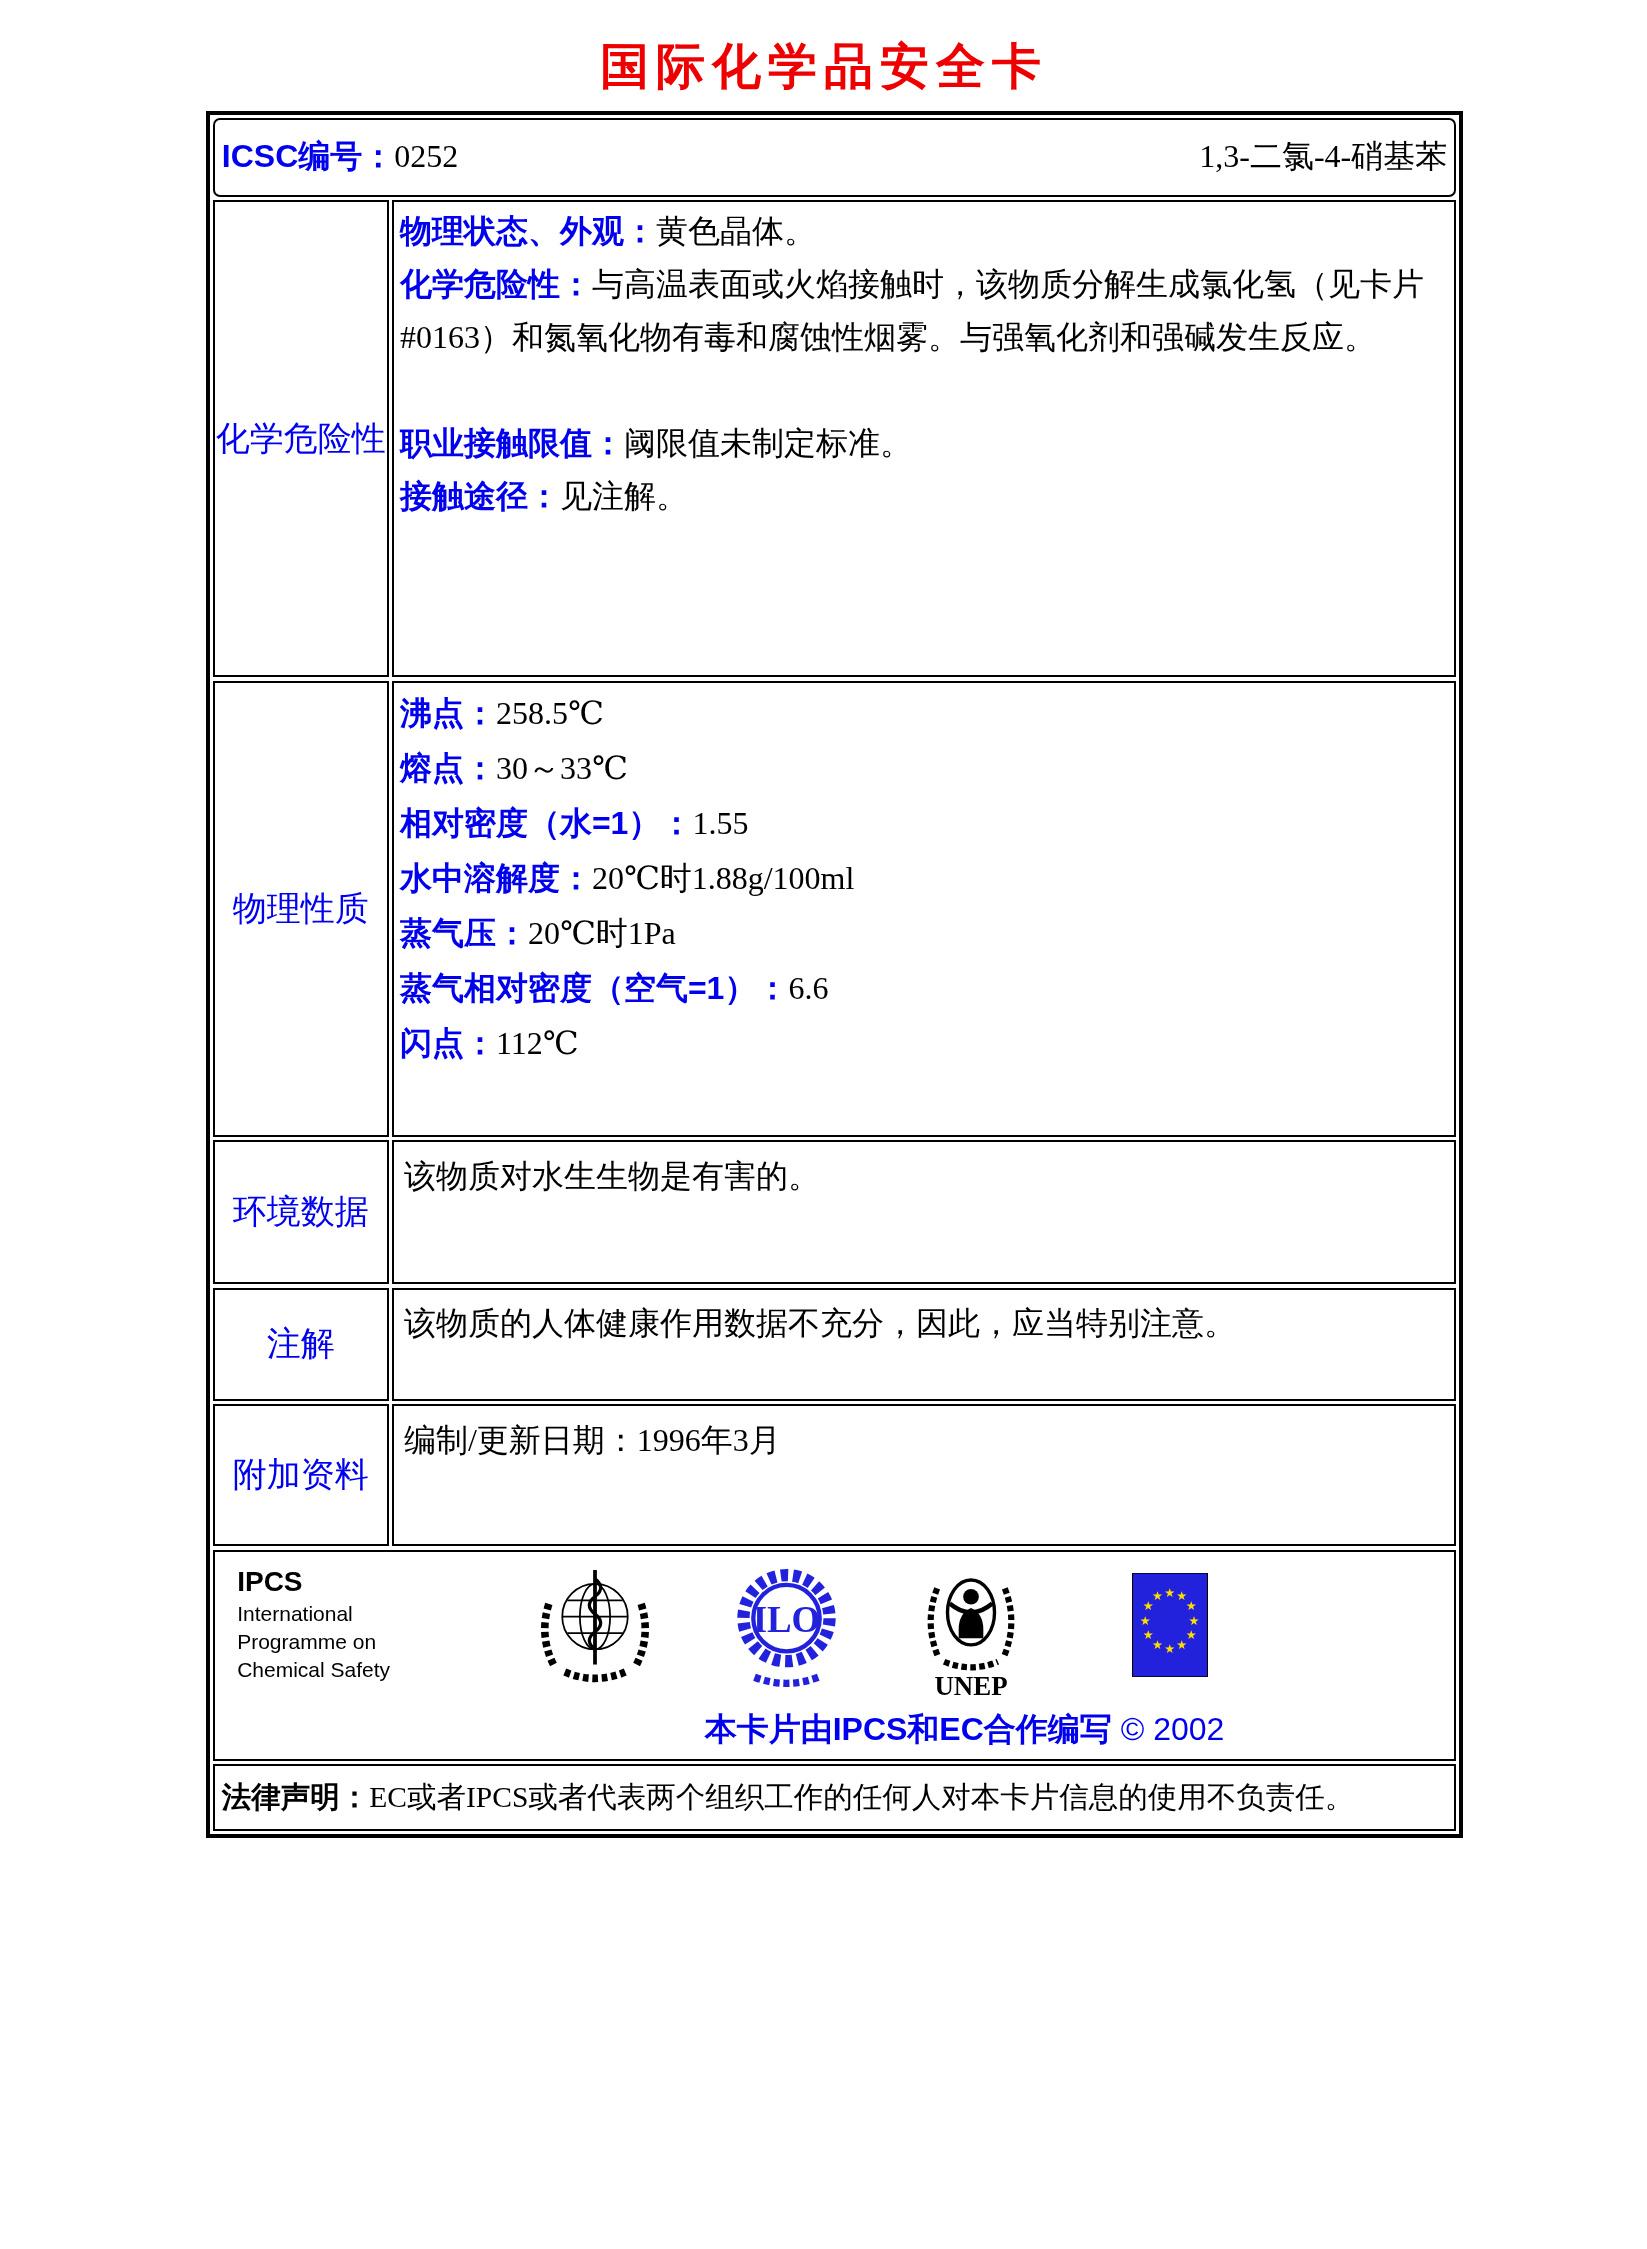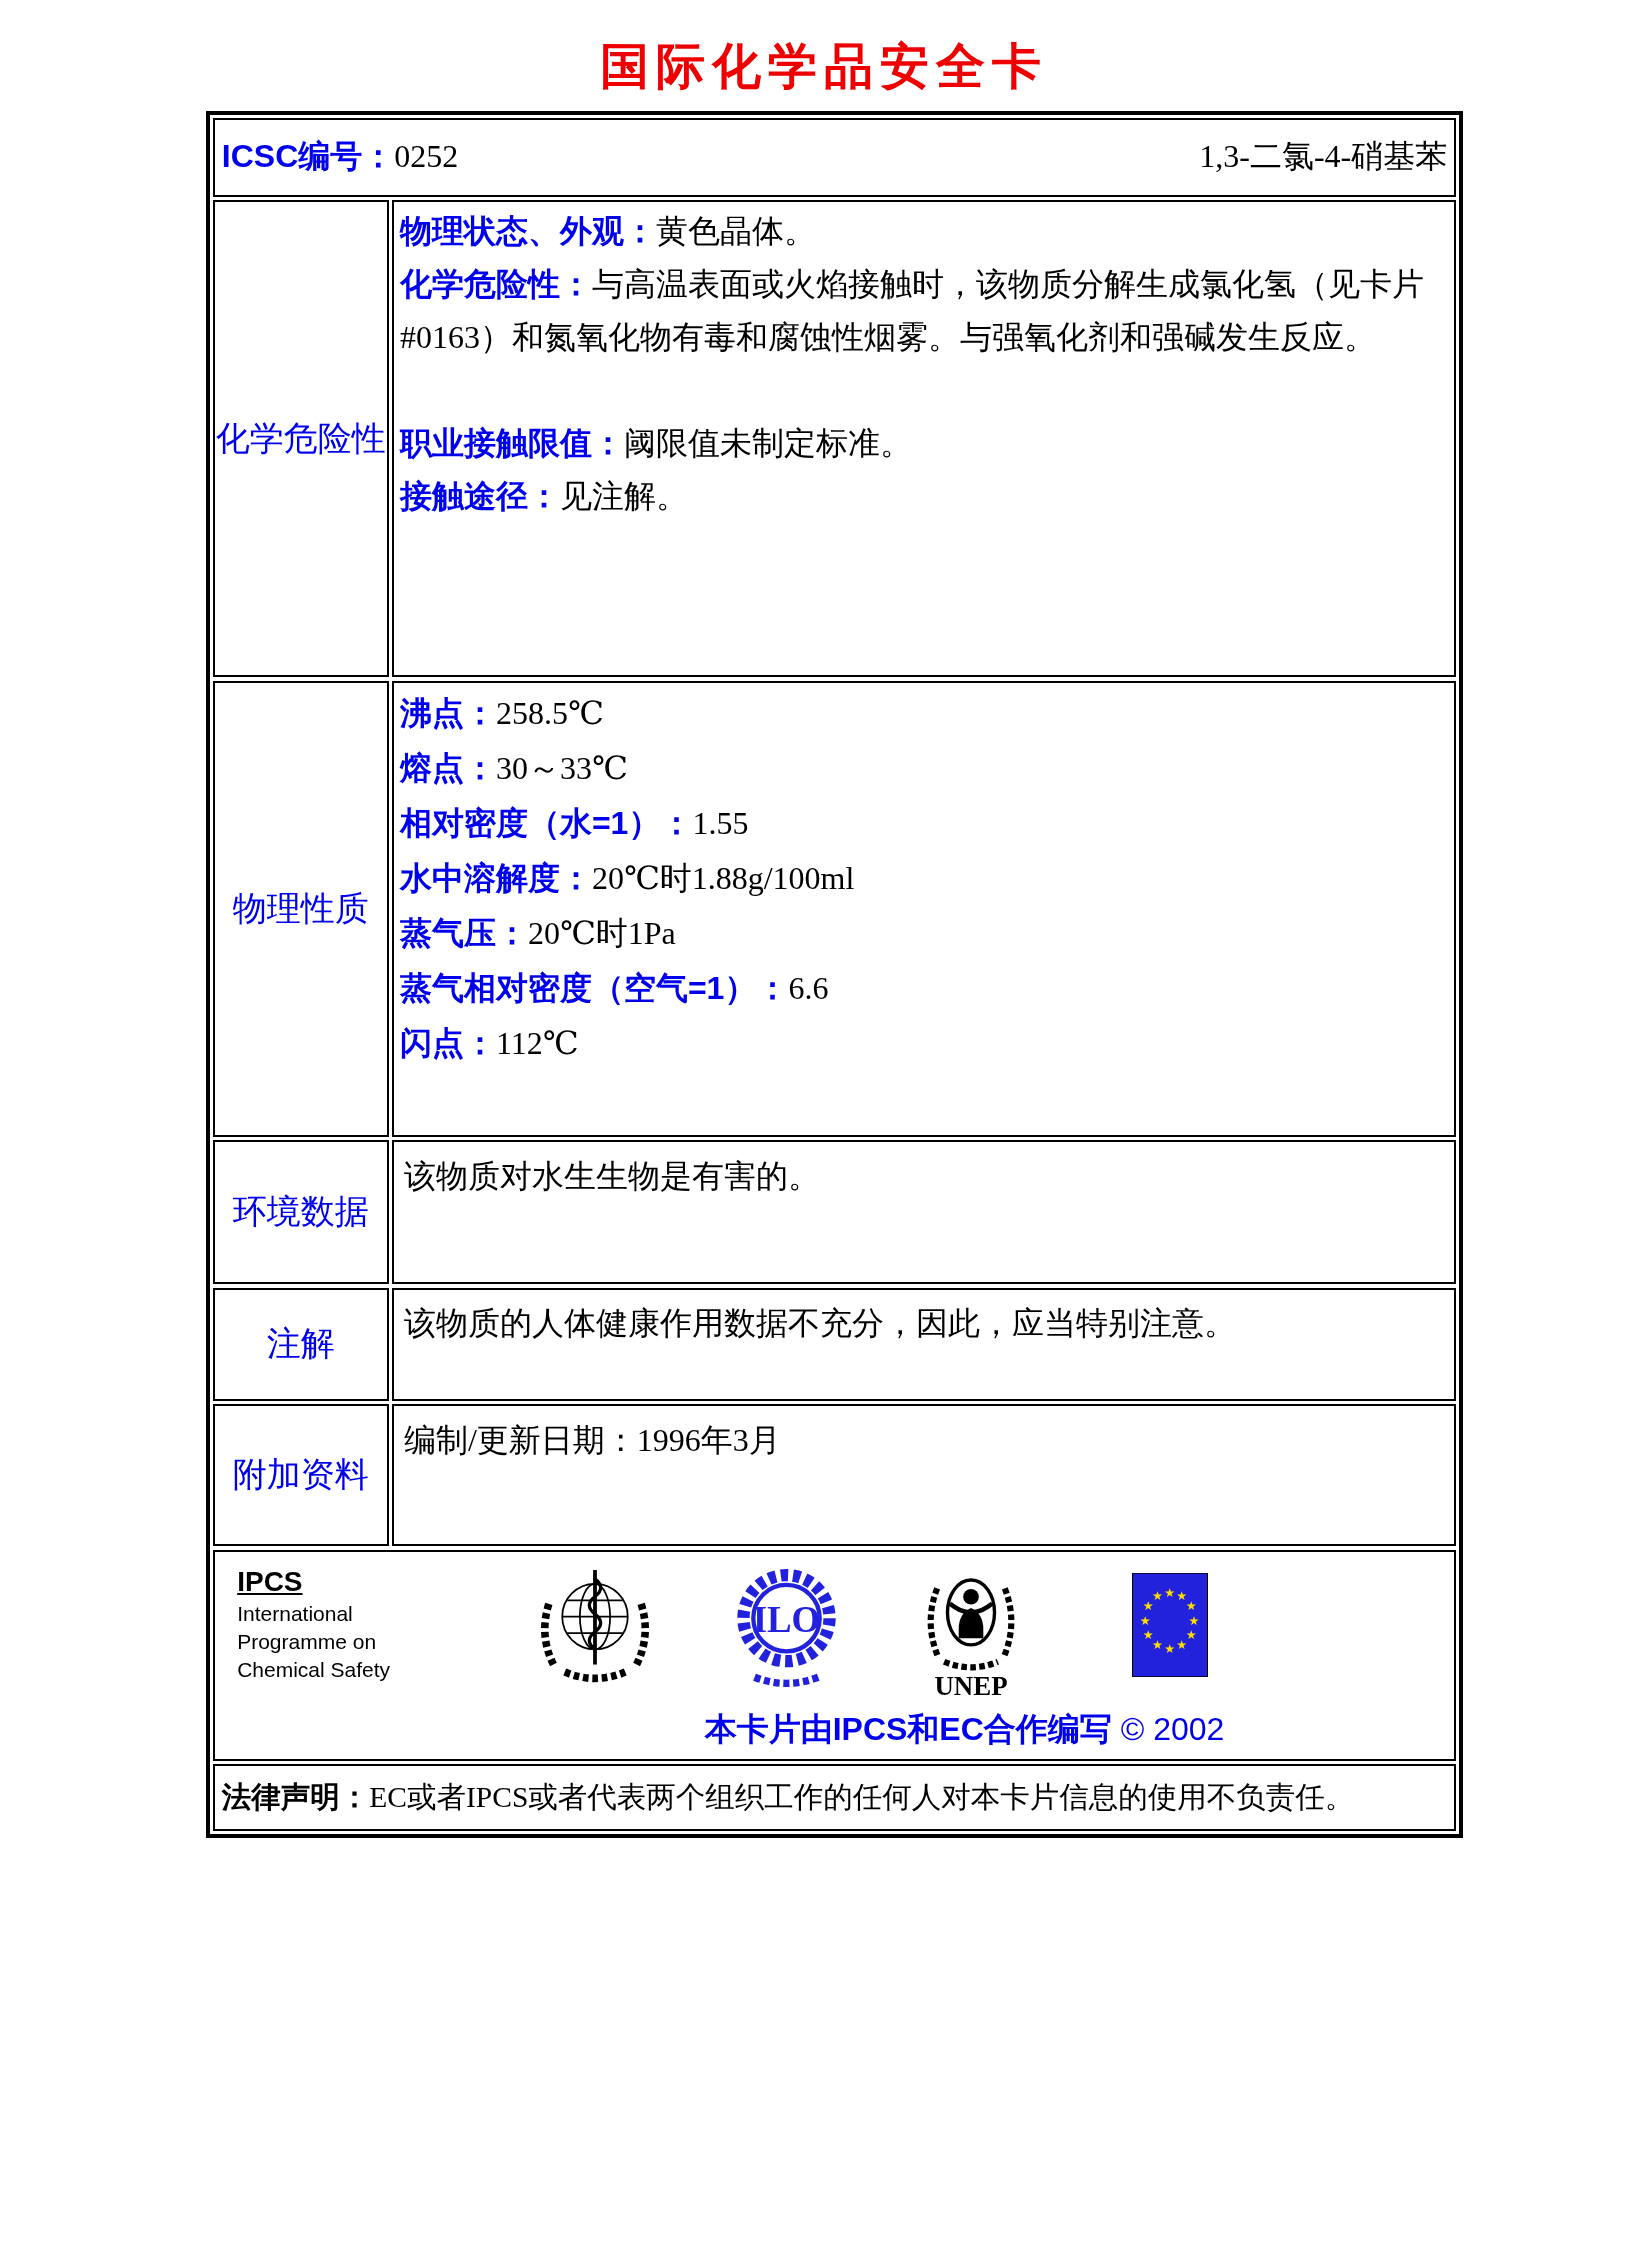--- a/index.html
+++ b/index.html
@@ -9,30 +9,30 @@
          font-family:"Liberation Serif","DejaVu Serif",serif;}
   .card{position:absolute;left:206px;top:111px;width:1257px;border:4.2px solid #000;
         padding:2.8px;box-sizing:border-box;background:#fff;display:flex;flex-direction:column;gap:3.5px;}
   .row{display:flex;gap:3.5px;}
   .cell{border:2.1px solid #000;box-sizing:border-box;background:#fff;}
   .label-cell{flex:0 0 176px;display:flex;align-items:center;justify-content:center;
         color:var(--accent_blue);font-size:34px;
         font-family:"Liberation Sans","DejaVu Sans",sans-serif;}
   .content-cell{flex:1;padding:2.8px 5.6px;font-size:32px;color:#000;}
   .header-cell{flex:1;display:flex;align-items:center;justify-content:space-between;
-        padding:8px 7px;font-size:32px;}
+        padding:8px 7px;font-size:32px;border-radius:7px;}
   .k{color:var(--accent_blue);font-weight:bold;font-family:"Liberation Sans","DejaVu Sans",sans-serif;}
   .v{color:#000;font-family:"Liberation Serif","DejaVu Serif",serif;}
   .kv{margin:0;line-height:53px;}
   .phys .kv{line-height:55px;}
   .gap-before{margin-top:53px;}
   .plain{margin:4px;line-height:49px;padding-top:2.8px;}
   .footer-cell{flex:1;padding:11.2px 8.4px 4.2px;display:flex;flex-wrap:wrap;align-items:flex-start;}
   .ipcs-block{margin-left:14px;width:211px;font-family:"Liberation Sans","DejaVu Sans",sans-serif;color:#000;}
-  .ipcs-name{font-size:28px;font-weight:bold;line-height:37px;text-decoration:underline;}
+  .ipcs-name{font-size:28px;font-weight:bold;line-height:37px;}
   .ipcs-line{font-size:21px;line-height:28px;}
   .logo{flex:0 0 auto;}
   .caption-line{width:100%;text-align:center;padding-left:260px;box-sizing:border-box;
         margin-top:2.8px;font-size:32px;font-weight:bold;color:var(--accent_blue);
         font-family:"Liberation Sans","DejaVu Sans",sans-serif;}
   .caption-line .copy{font-weight:normal;}
   .legal-cell{flex:1;padding:5.6px 7px;font-size:29.5px;display:flex;align-items:center;}
   .legal-cell .lk{color:#000;font-weight:bold;font-family:"Liberation Sans","DejaVu Sans",sans-serif;white-space:nowrap;}
   .legal-cell .lv{color:#000;font-family:"Liberation Serif","DejaVu Serif",serif;}
   svg text{font-family:"Liberation Serif","DejaVu Serif",serif;}

